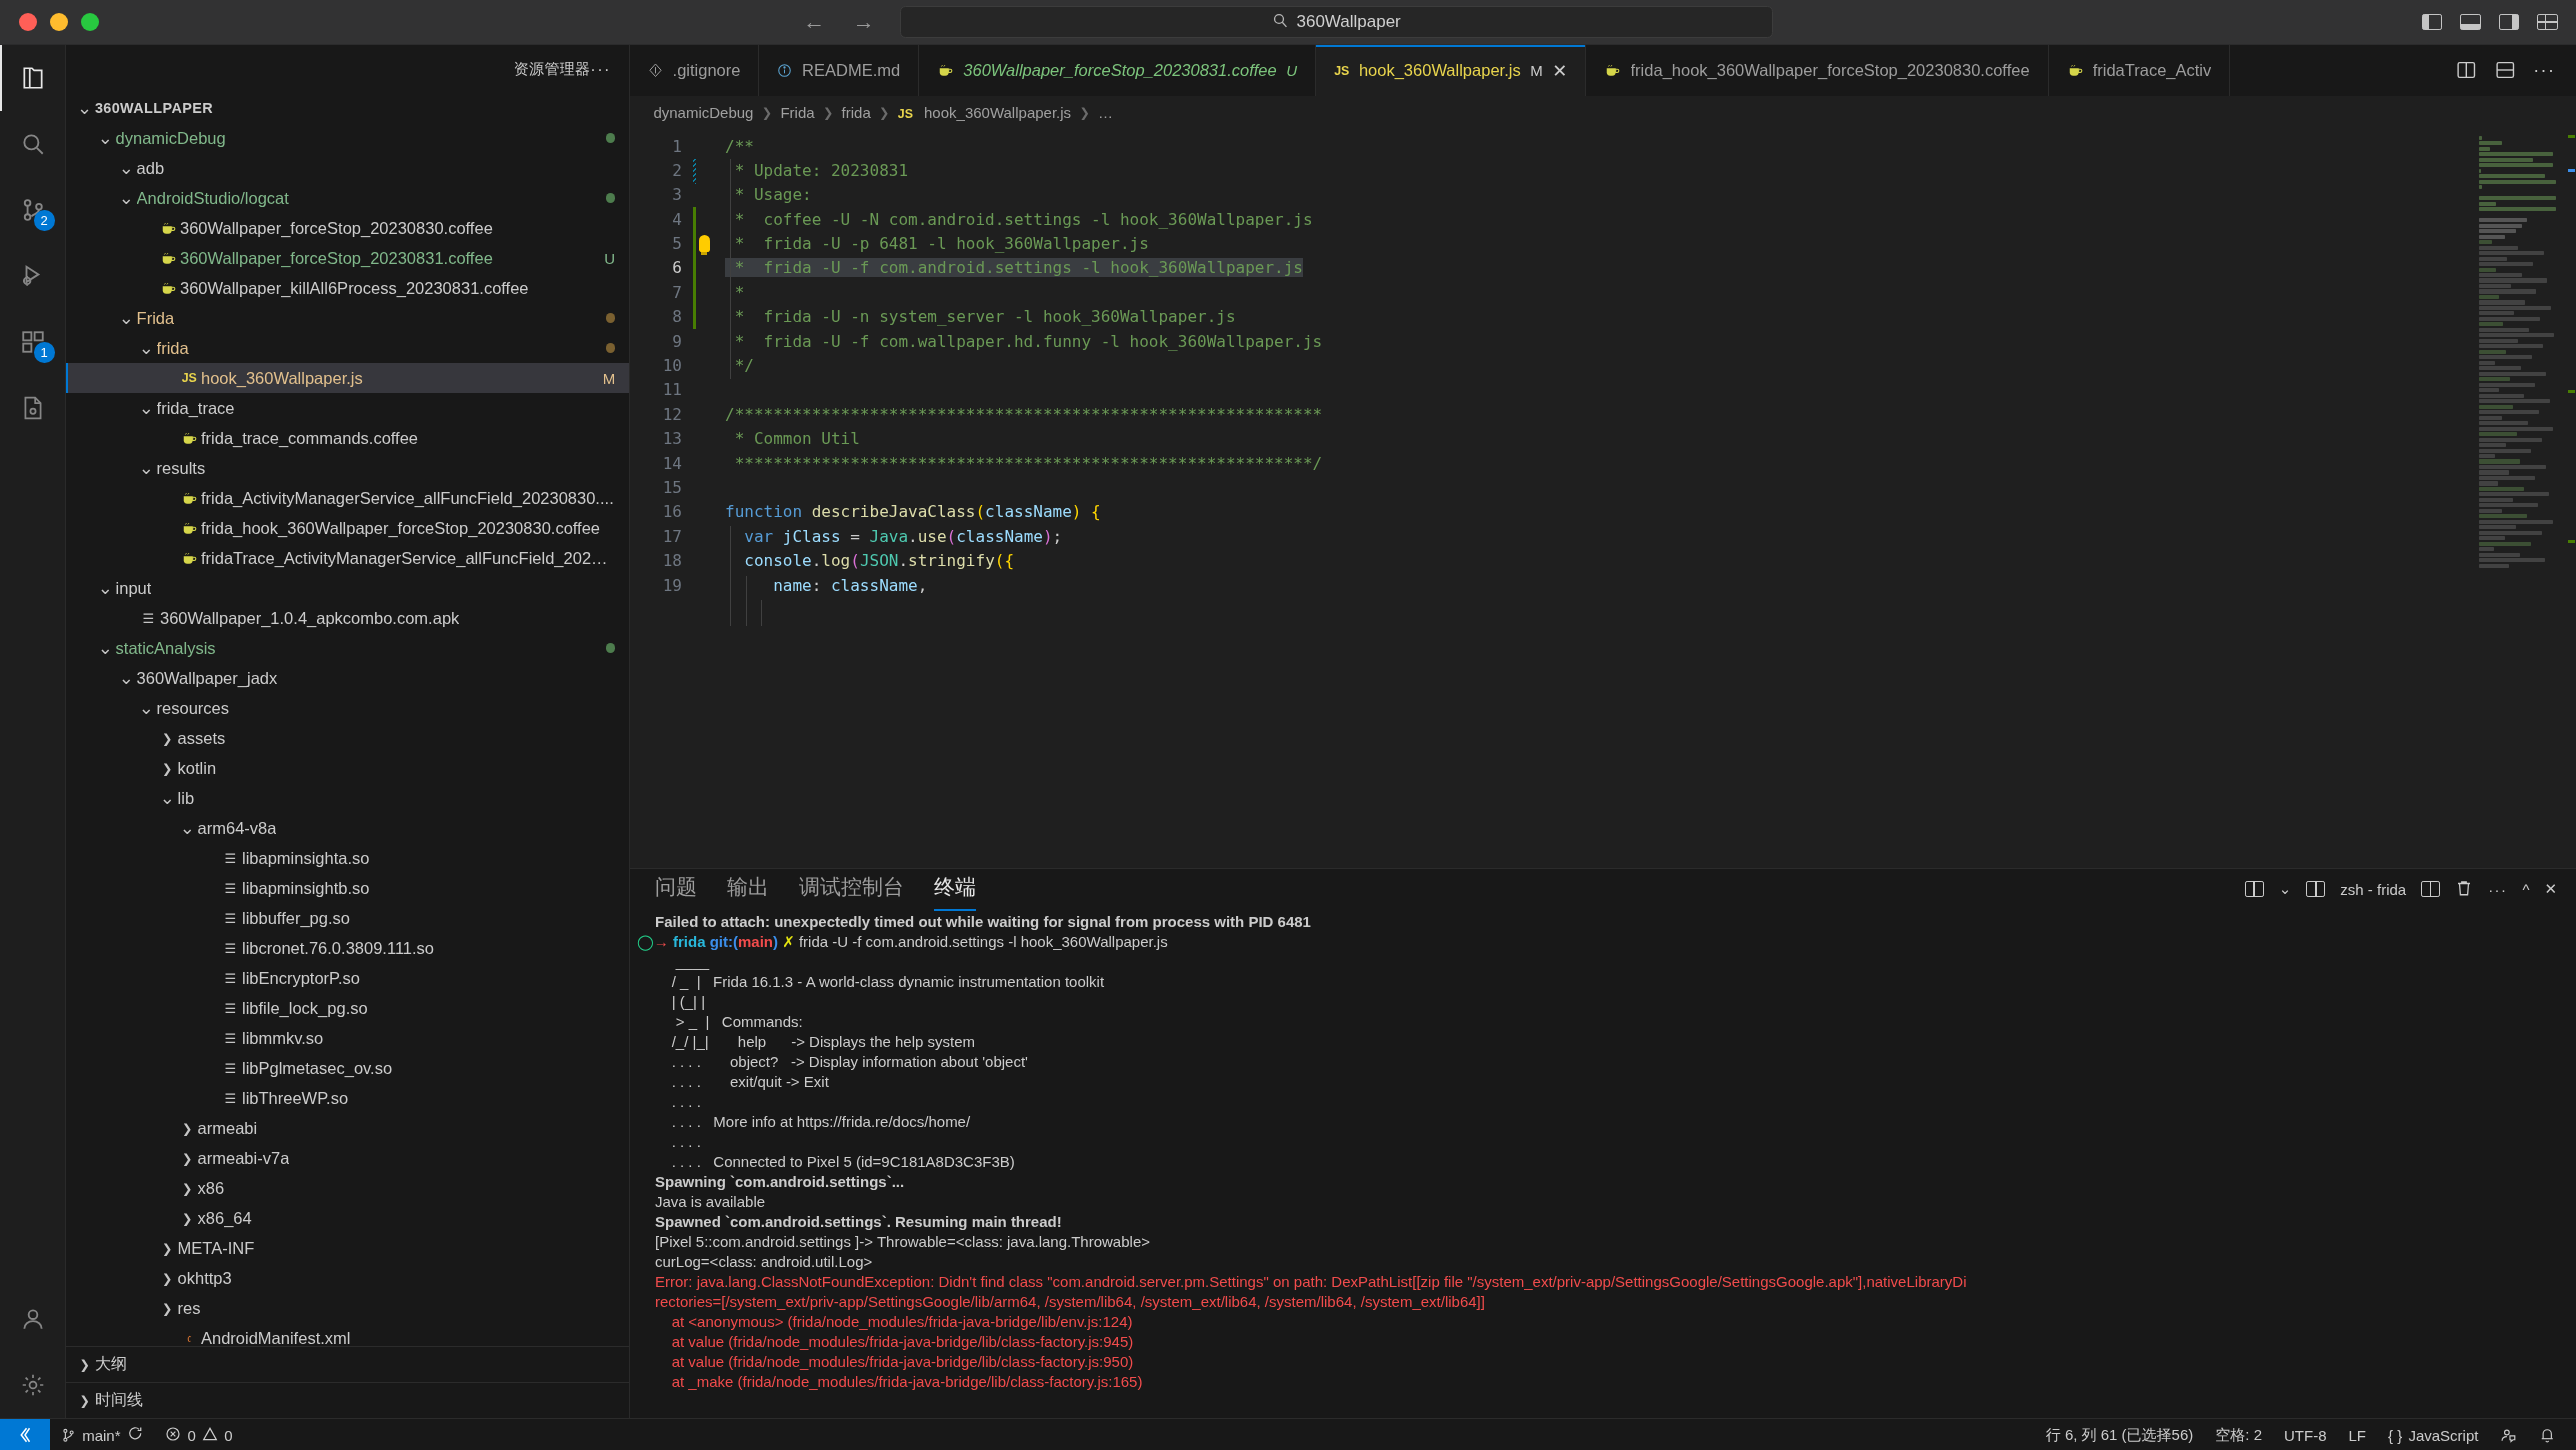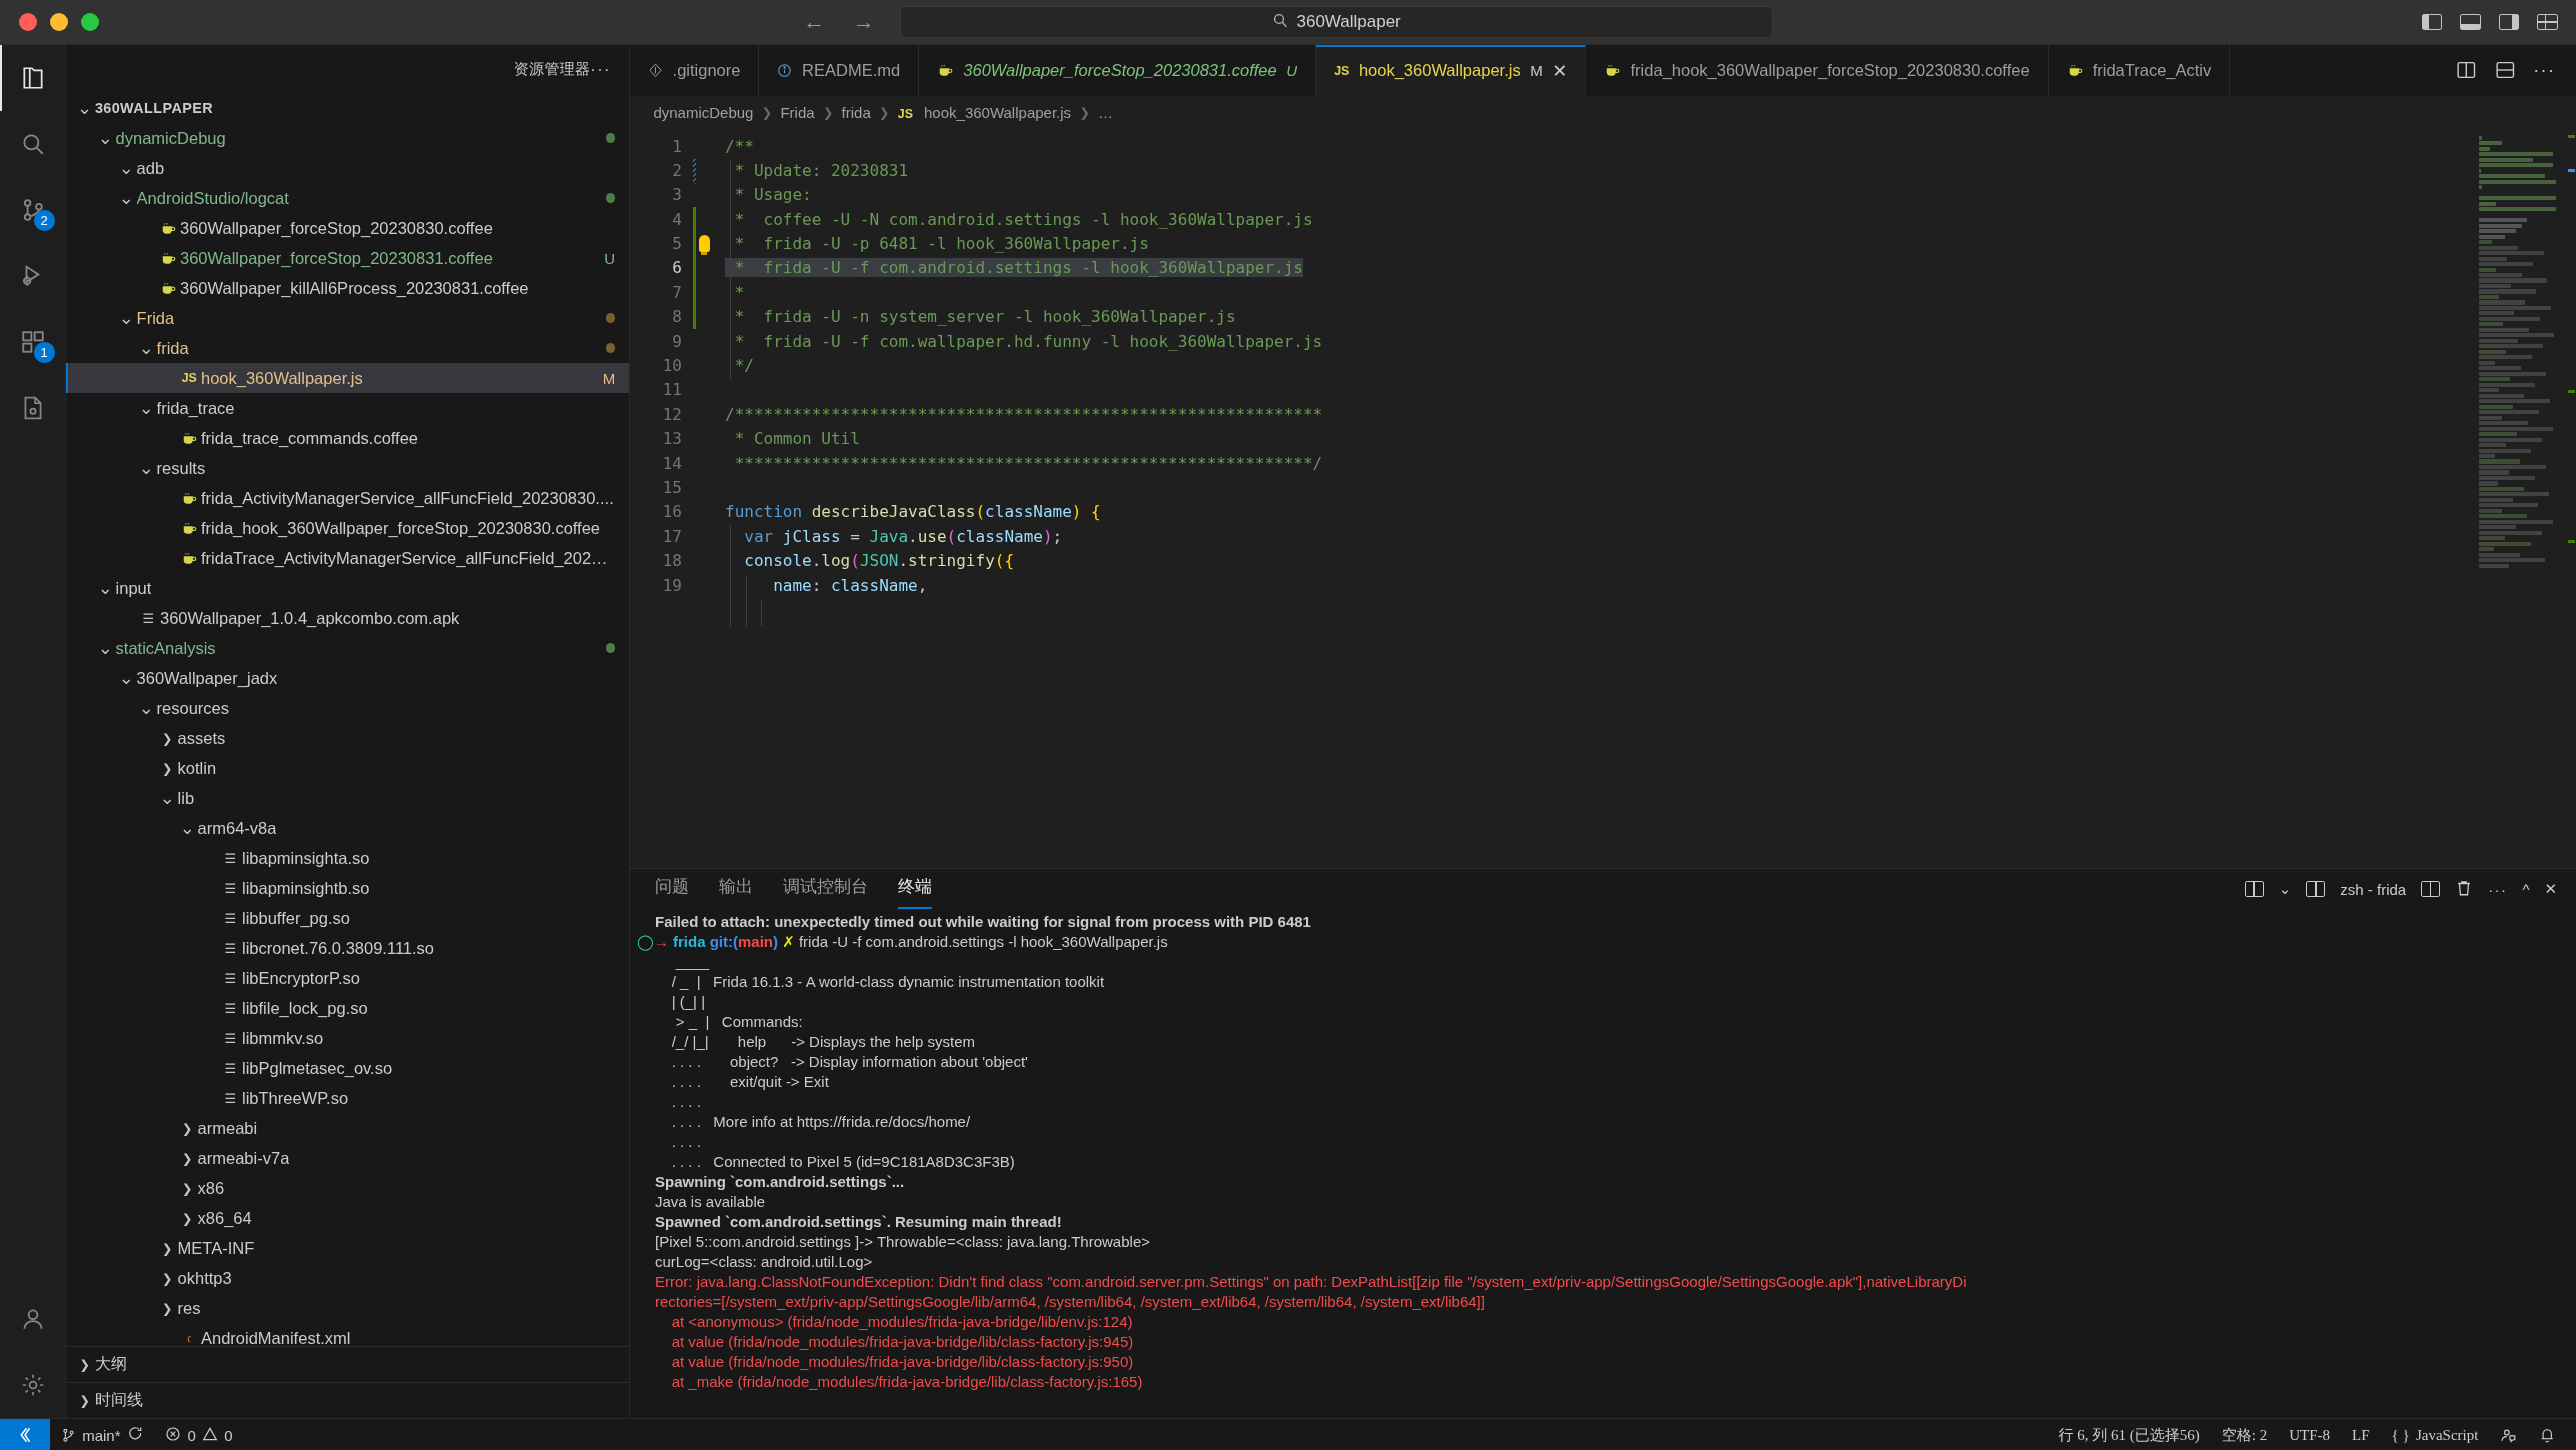--- a/index.html
+++ b/index.html
@@ -137,40 +137,40 @@
 
   
   .minimap { width: 103px; flex: none; background: #1f1f1f; position: relative; overflow: hidden; padding-top: 6.9px; }
   .mm-line { height: 4.1px; margin: 0 0 1.4px 5.5px; border-radius: 0.7px; }
   .scroll-decor { position: absolute; right: 0; top: 0; width: 9.6px; height: 100%; }
   .scroll-tick { position: absolute; right: 1.4px; width: 6.9px; height: 3.4px; }
 
   
   .panel { height: 550px; flex: none; background: #181818; display: flex; flex-direction: column; border-top: 0.7px solid #2b2b2b; }
   .panel-head { height: 40px; display: flex; align-items: center; padding-left: 25px; flex: none; }
-  .ptab { font-size: 17px; color: #9d9d9d; margin-right: 30px; position: relative; padding-bottom: 4.1px; }
+  .ptab { font-size: 21px; color: #9d9d9d; margin-right: 30px; position: relative; padding-bottom: 4.1px; }
   .ptab.active { color: #e7e7e7; }
   .ptab.active::after { content:''; position:absolute; left:0; right:0; bottom:-6.2px; height:2.1px; background:#0078d4; }
   .panel-right { margin-left: auto; display: flex; align-items: center; gap: 15px; padding-right: 19px; color: #cccccc; font-size: 15px; }
   .pi { width: 19px; height: 16.5px; border: 1.7px solid #cccccc; border-radius: 2.1px; position: relative; }
   .pi.split::before { content:''; position:absolute; left: 7.6px; top:0; bottom:0; width: 1.7px; background:#cccccc; }
   .term { flex: 1; overflow: hidden; padding: 2.8px 0 0 25px; font-family: Liberation Sans, sans-serif; }
   .tline { font-size: 15px; line-height: 20px; white-space: pre; color: #cccccc; }
   .t-red { color: #f14c4c; }
   .t-bold { font-weight: bold; }
   .t-cyan { color: #29b8db; }
   .t-blue { color: #3b8eea; }
   .t-yellow { color: #e5e510; }
   .t-green { color: #23d18b; }
 
   
   .statusbar { height: 33px; background: #181818; display: flex; align-items: center; flex: none; font-size: 15px; color: #cccccc; border-top: 0.7px solid #2b2b2b; }
   .remote { width: 50px; height: 33px; background: #0078d4; display: flex; align-items: center; justify-content: center; color: #fff; font-size: 16.5px; }
   .st-item { display: flex; align-items: center; gap: 6.2px; padding: 0 11px; white-space: nowrap; }
-  .st-right { margin-left: auto; display: flex; align-items: center; padding-right: 9.6px; font-family: Liberation Serif, serif; }
+  .st-right { margin-left: auto; display: flex; align-items: center; padding-right: 9.6px; }
 </style>
 </head>
 <body>
 
 <div class="app">
 
   <div class="titlebar">
     <div class="traffic">
       <div class="dot red"></div>
       <div class="dot yellow"></div>

